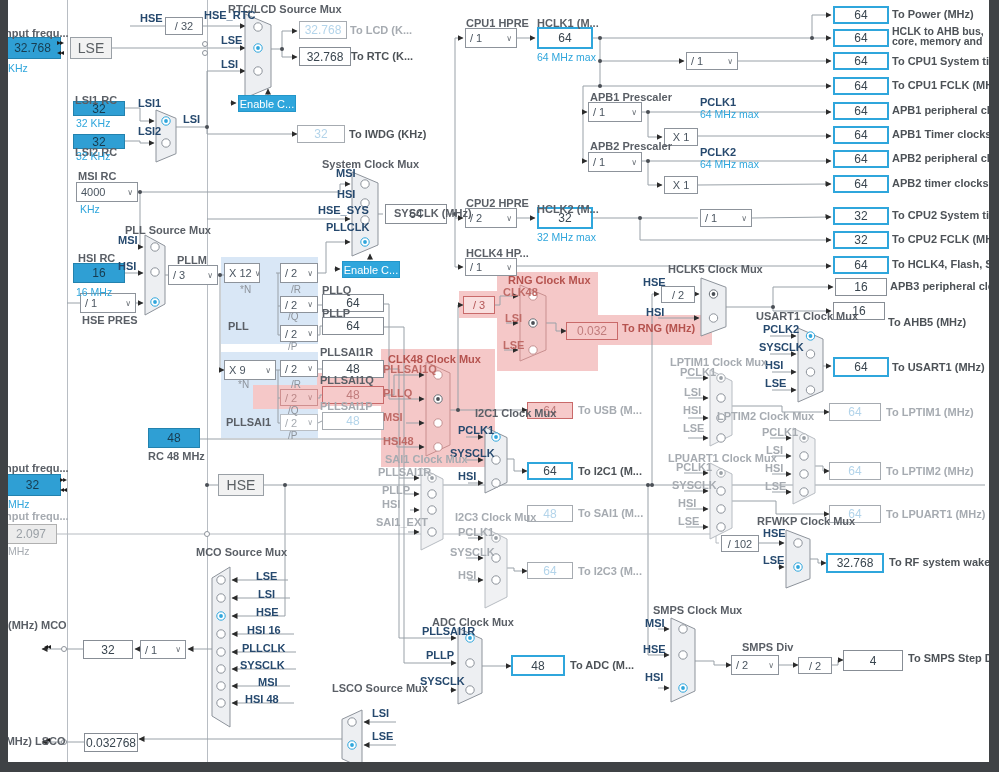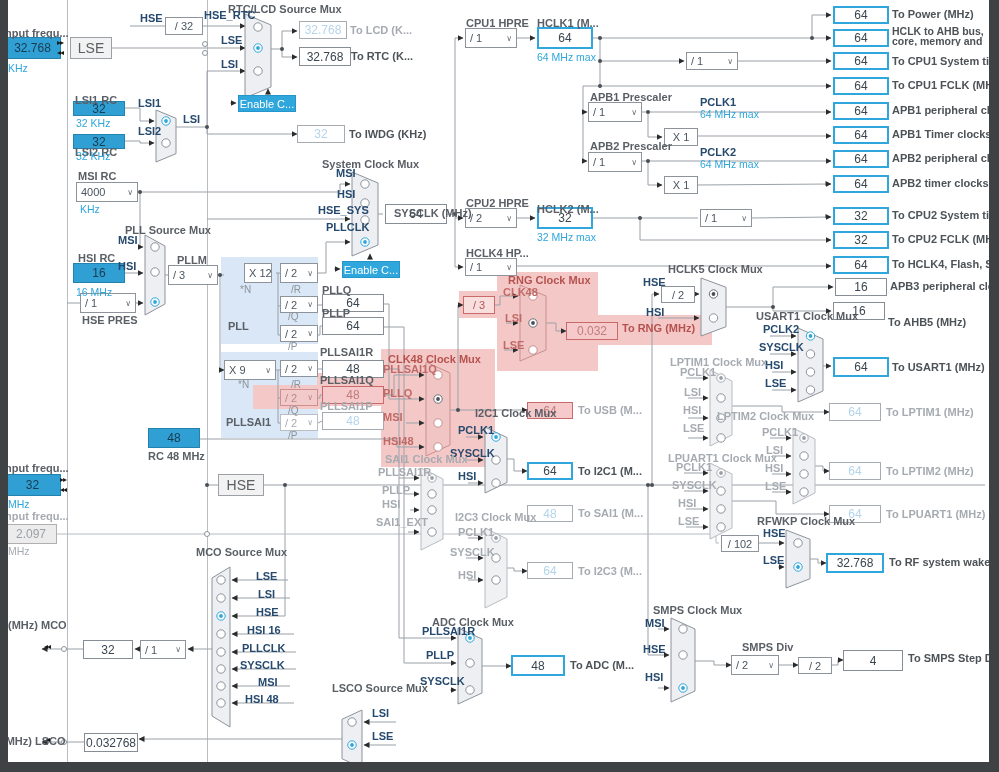--- a/index.html
+++ b/index.html
@@ -370,21 +370,21 @@
       <span>16</span>
     </div>
     <div class="bx k-dd" style="left: 80px; top: 293px; width: 56px; height: 20px;">
       <span>/ 1</span>
       <span class="ch">∨</span>
     </div>
     <div class="bx k-dd" style="left: 168px; top: 265px; width: 50px; height: 20px;">
       <span>/ 3</span>
       <span class="ch">∨</span>
     </div>
-    <div class="bx k-dd" style="left: 224px; top: 263px; width: 28px; height: 20px; margin-left: 20px;">
+    <div class="bx k-dd" style="left: 224px; top: 263px; width: 36px; height: 20px;">
       <span>X 12</span>
       <span class="ch">∨</span>
     </div>
     <div class="bx k-dd" style="left: 280px; top: 263px; width: 38px; height: 20px;">
       <span>/ 2</span>
       <span class="ch">∨</span>
     </div>
     <div class="bx k-dd" style="left: 280px; top: 296px; width: 38px; height: 17px;">
       <span>/ 2</span>
       <span class="ch">∨</span>

